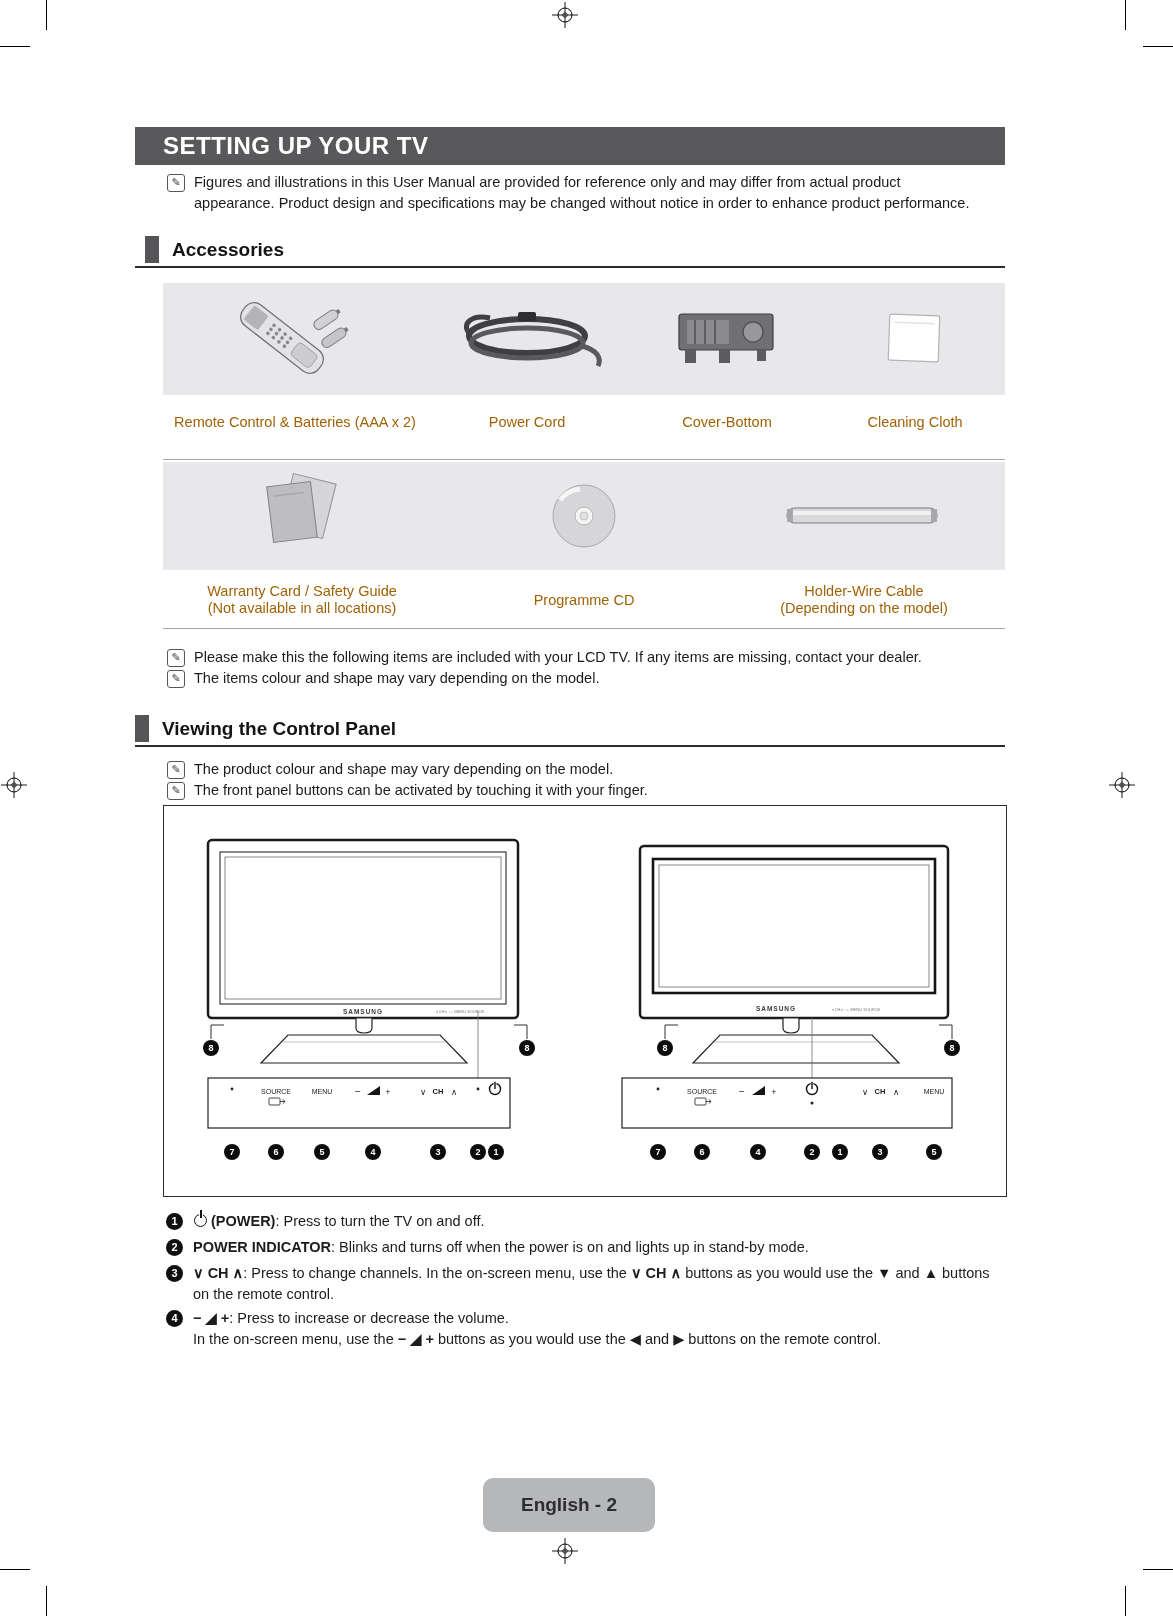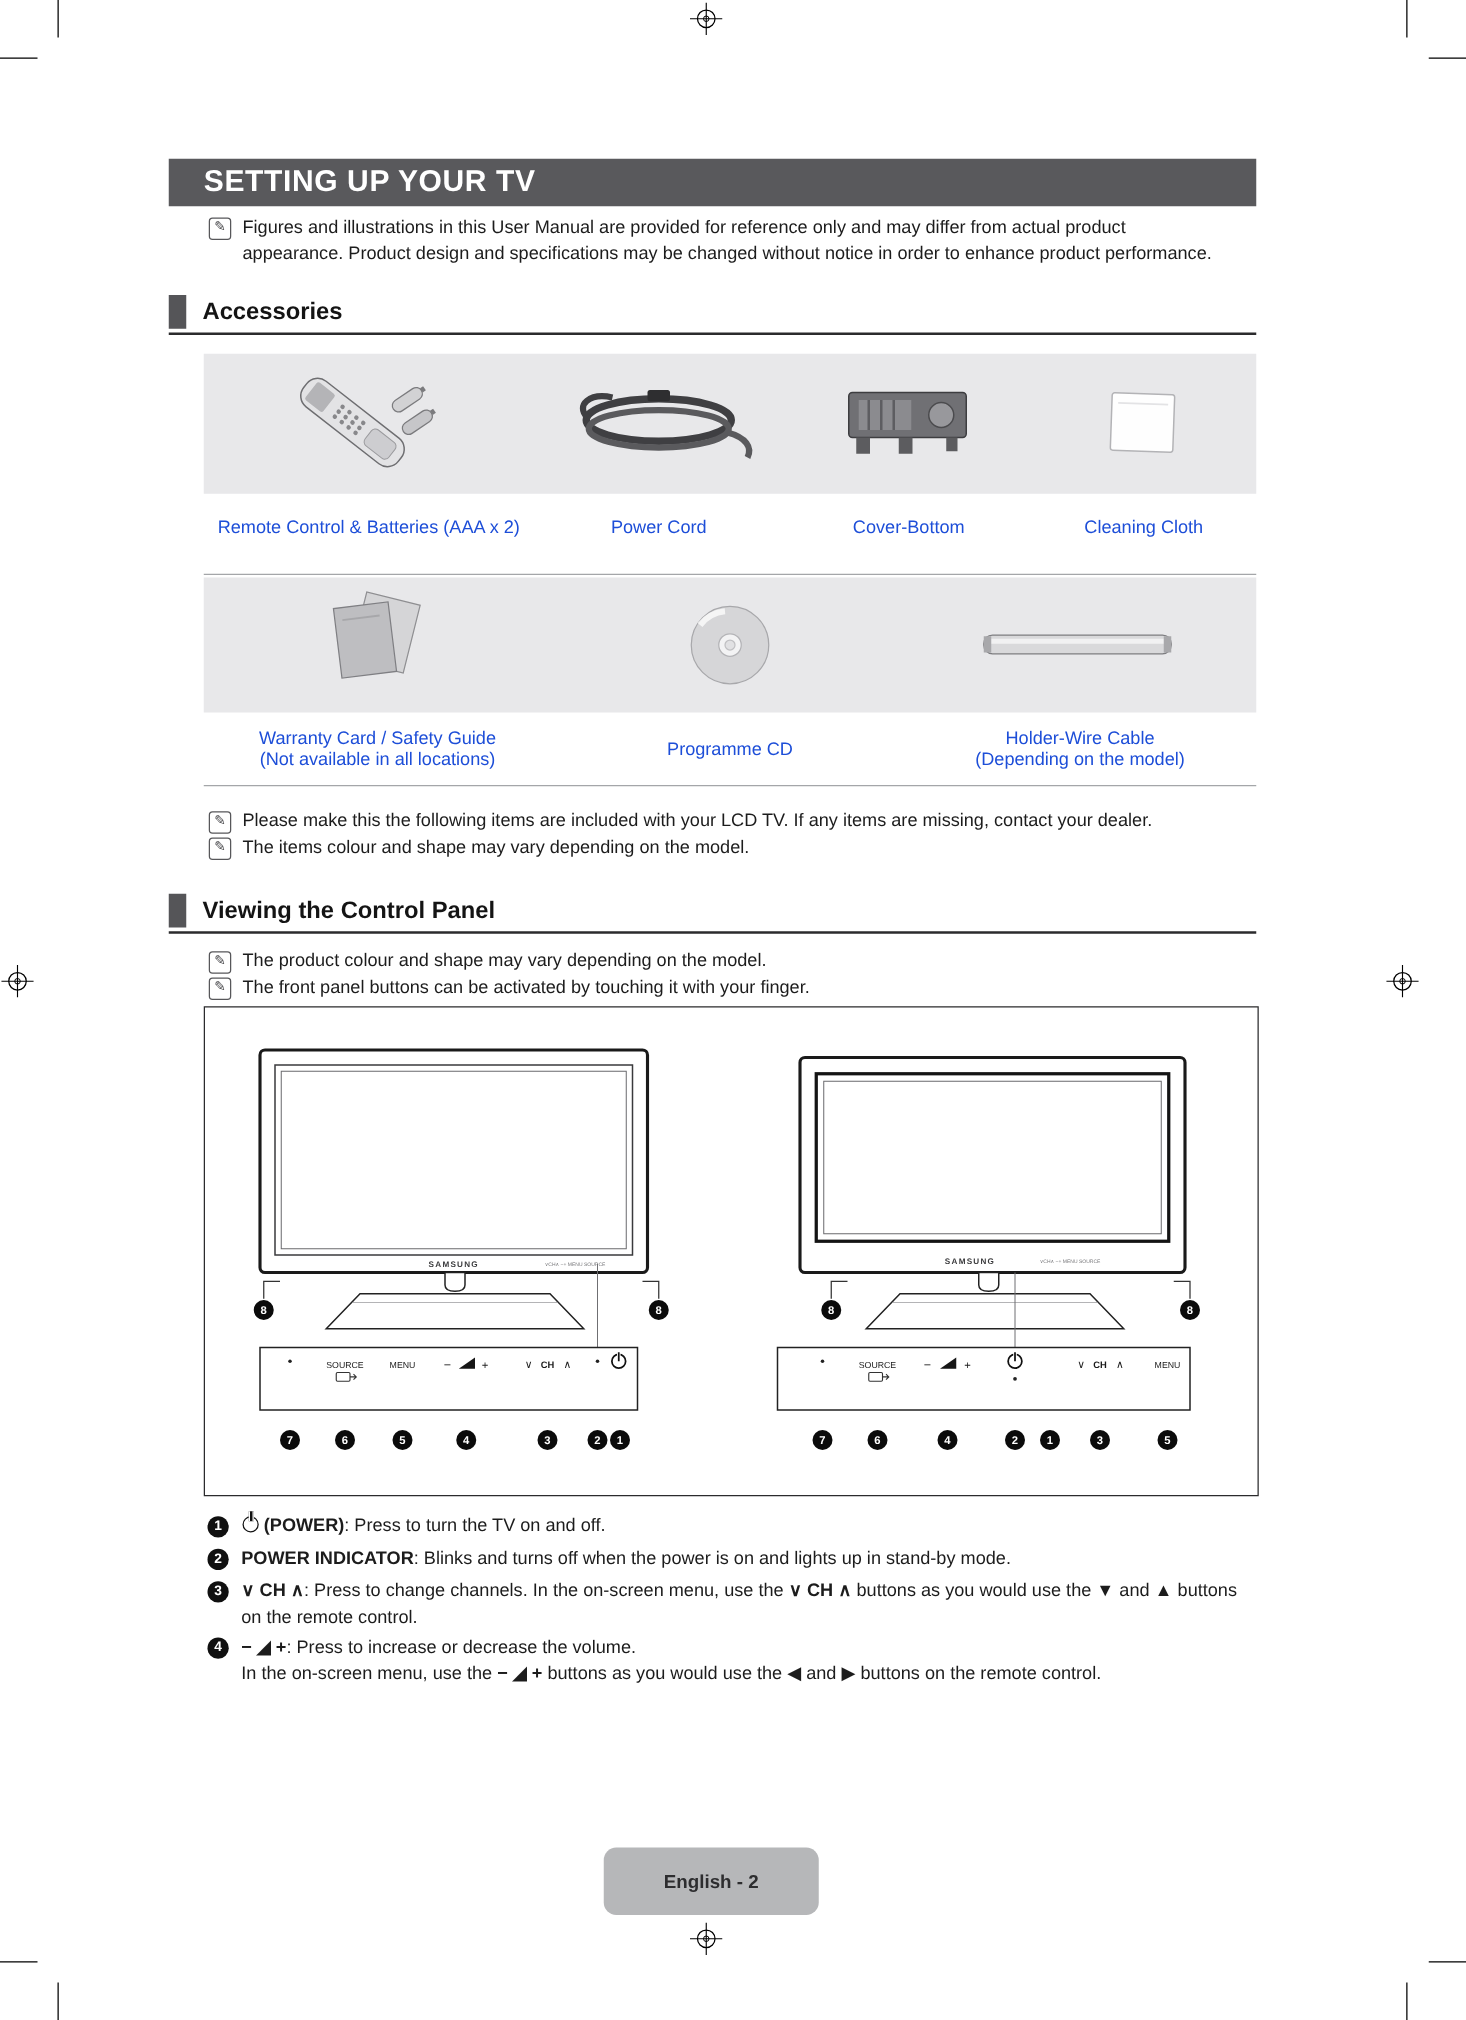--- a/index.html
+++ b/index.html
@@ -24,21 +24,21 @@
   .note-text { margin-left:9px; font-size:14.5px; line-height:21px; color:#1c1c1c; }
   .section-heading { position:absolute; display:flex; align-items:center; }
   .section-bullet { flex:none; width:14px; height:27px; background:#555558; margin-right:13px; }
   .section-title { font-size:19px; font-weight:bold; color:#141414; }
   .rule-dark { position:absolute; left:135px; width:870px; height:2px; background:#2b2b2d; }
   .rule-light { position:absolute; left:163px; width:842px; height:1px; background:#a4a6a9; }
   .gray-box { position:absolute; left:163px; width:842px; background:#e8e8ea; }
   .acc-art { position:absolute; transform:translateX(-50%); }
   .acc-label {
     position:absolute; transform:translateX(-50%); text-align:center;
-    font-size:14.5px; line-height:17px; white-space:nowrap; color:#1d4ed8;
+    font-size:14.5px; line-height:17px; white-space:nowrap; color:#a16207;
   }
   .panel-box { position:absolute; left:163px; top:805px; width:842px; height:390px; border:1px solid #2b2b2d; }
   .legend-row { position:absolute; left:166px; width:832px; display:flex; align-items:flex-start; }
   .callout-badge {
     flex:none; width:17px; height:17px; border-radius:50%; background:#101010; color:#fff;
     font-size:11px; font-weight:bold; text-align:center; line-height:17px; margin-right:10px; margin-top:2px;
   }
   .legend-text { font-size:14.5px; line-height:21px; }
   .legend-text b { font-weight:bold; }
   .power-glyph {
@@ -46,21 +46,21 @@
     position:relative; top:1px; margin:0 4px 0 1px;
   }
   .power-glyph::after {
     content:""; position:absolute; left:50%; top:-5px; transform:translateX(-50%);
     width:2px; height:8px; background:#111; border-left:1px solid #fff; border-right:1px solid #fff;
   }
   .footer-tab {
     position:absolute; left:483px; top:1478px; width:172px; height:54px; background:#b6b7b9;
     border-radius:10px; display:flex; align-items:center; justify-content:center;
   }
-  .footer-tab span { font-size:15px; font-weight:bold; color:#2d2d2f; }
+  .footer-tab span { font-size:19px; font-weight:bold; color:#2d2d2f; }
   .print-row {
     position:absolute; left:63px; top:1541px; width:1047px; display:flex; justify-content:space-between;
     font-family:"Liberation Serif", serif; font-size:13px; color:#000;
   }
   .pre { white-space:pre; }
   svg text { font-family:"Liberation Sans", sans-serif; }
 </style>
 </head>
 <body>
 
@@ -102,21 +102,21 @@
 
   <div class="header-bar">
     <span class="title">SETTING UP YOUR TV</span>
   </div>
 
   <div class="note-row" style="left:167px;top:172px;width:818px;">
     <span class="note-icon">✎</span>
     <span class="note-text">Figures and illustrations in this User Manual are provided for reference only and may differ from actual product appearance. Product design and specifications may be changed without notice in order to enhance product performance.</span>
   </div>
 
-  <div class="section-heading" style="left:135px;top:236px;">
+  <div class="section-heading" style="left:145px;top:236px;">
     <span class="section-bullet"></span>
     <span class="section-title">Accessories</span>
   </div>
   <div class="rule-dark" style="top:266px;"></div>
 
   <div class="gray-box" style="top:283px;height:112px;"></div>
 
   <svg class="acc-art" style="left:295px;top:284px;" width="150" height="108" viewBox="0 0 150 108">
     <g transform="rotate(-52 62 54)">
       <rect x="49" y="6" width="26" height="96" rx="11" fill="#e3e3e5" stroke="#6e6e71" stroke-width="1.2"></rect>

